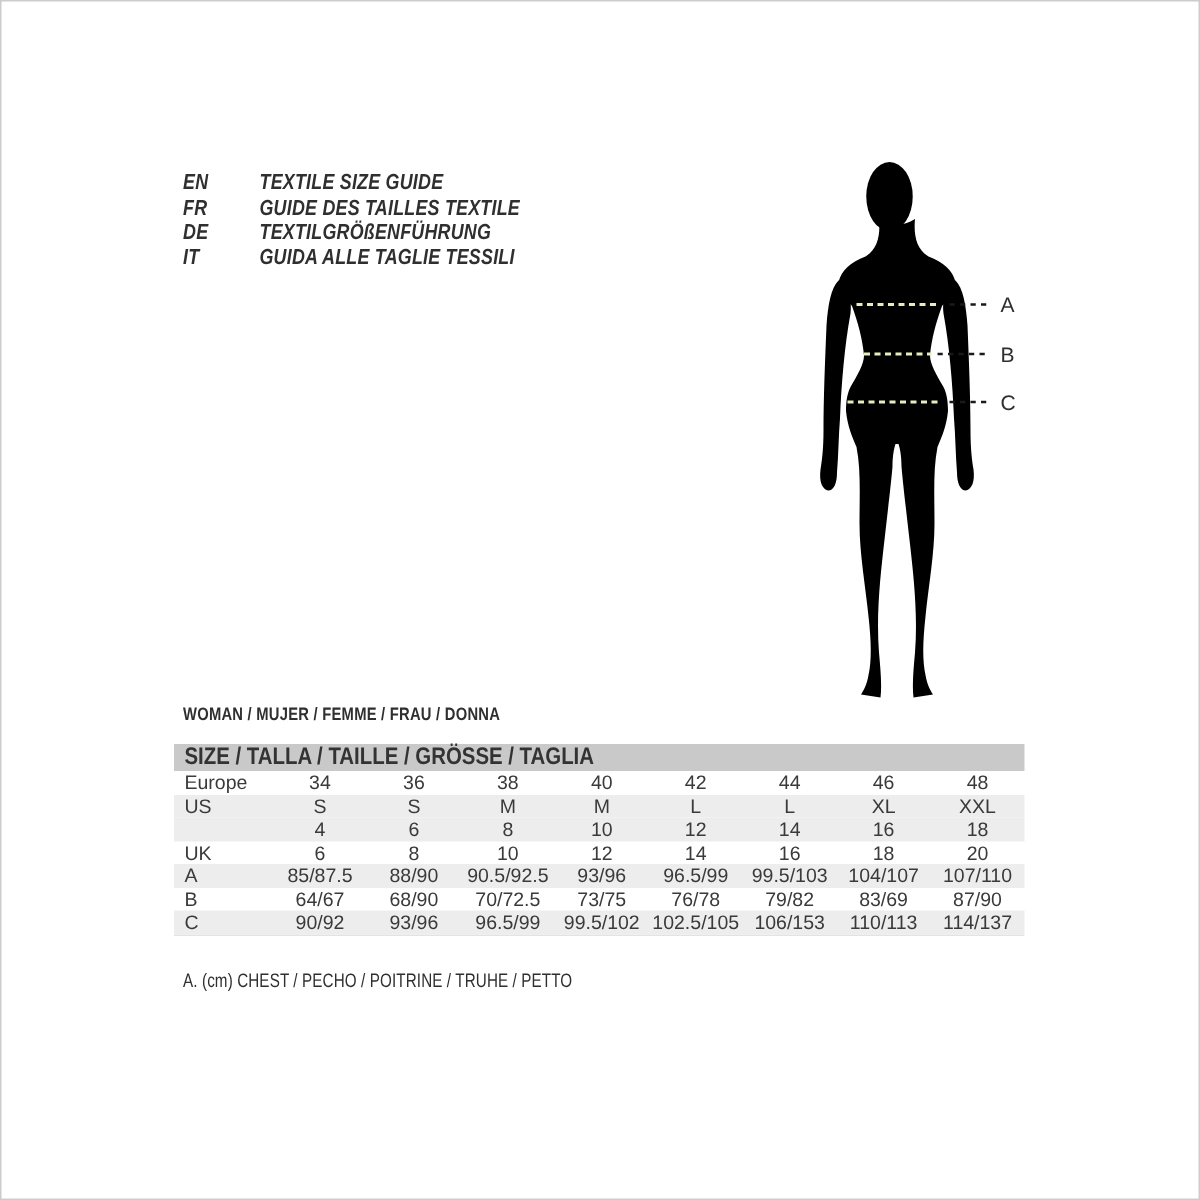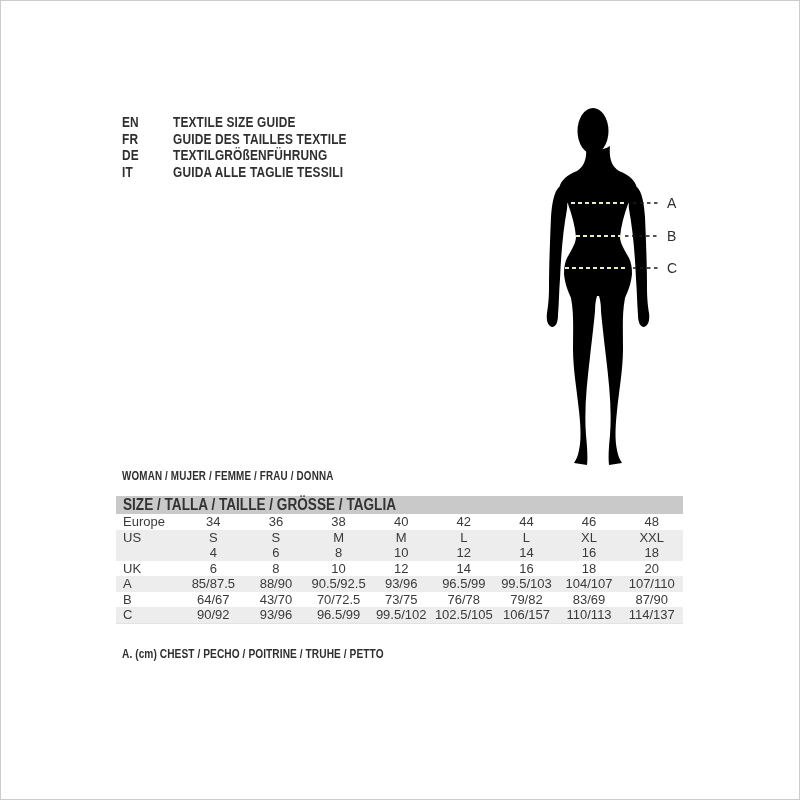--- a/index.html
+++ b/index.html
@@ -11,21 +11,21 @@
     border:1px solid var(--frame-border,#ccc);
     font-family:"Liberation Sans","DejaVu Sans",sans-serif;
     color:var(--text,#2f2f2f);
     overflow:hidden;
   }
   .condL{display:inline-block;transform:scaleX(.82);transform-origin:0 50%;white-space:nowrap;}
   .condM{display:inline-block;transform:scaleX(.85);transform-origin:0 50%;white-space:nowrap;}
 
   
   .lang-block{position:absolute;left:121px;top:113px;}
-  .lang-row{display:flex;line-height:16.5px;font-size:14.5px;font-weight:700;letter-spacing:.2px;}
+  .lang-row{display:flex;line-height:16.5px;font-size:14.5px;font-weight:700;letter-spacing:.2px;font-style:italic;}
   .lang-code{width:51px;flex:0 0 51px;}
   .lang-title{}
 
   
   .figure{position:absolute;left:520px;top:90px;width:190px;height:400px;}
   .figure path,.figure ellipse{fill:var(--silhouette,#000);}
   .figure .measure{stroke:var(--measure-dash,#e9ecc0);stroke-width:2;stroke-dasharray:4 3;fill:none;}
   .figure .pointer{stroke:var(--pointer-dash,#1a1a1a);stroke-width:1.6;stroke-dasharray:3.5 3.5;fill:none;}
   .figure text{fill:var(--text,#2f2f2f);font-size:14px;font-weight:400;font-family:"Liberation Sans","DejaVu Sans",sans-serif;}
 
@@ -38,21 +38,21 @@
     height:18px;line-height:18px;background:var(--header-bg,#c9c9c9);
     font-size:16px;font-weight:700;color:#333;padding-left:7px;box-sizing:border-box;
   }
   .trow{display:grid;grid-template-columns:66px repeat(8,1fr);height:15.5px;line-height:15.5px;}
   .trow.shaded{background:var(--stripe-bg,#ededed);}
   .tcell{font-size:13px;color:var(--table-text,#3a3a3a);text-align:center;overflow:hidden;}
   .tcell.rlabel{text-align:left;padding-left:7px;}
 
   
   .legend{position:absolute;left:121px;top:644px;}
-  .legend-line{line-height:18.5px;font-size:13px;font-weight:700;letter-spacing:.1px;}
+  .legend-line{line-height:18.5px;font-size:13px;font-weight:400;letter-spacing:.1px;}
   .legend-line .condL{transform:scaleX(.78);}
 </style>
 </head>
 <body>
 
 <div class="canvas">
 
   <section class="lang-block">
     <div class="lang-row">
       <span class="lang-code condL">EN</span>
@@ -204,36 +204,36 @@
           <span class="tcell">90.5/92.5</span>
           <span class="tcell">93/96</span>
           <span class="tcell">96.5/99</span>
           <span class="tcell">99.5/103</span>
           <span class="tcell">104/107</span>
           <span class="tcell">107/110</span>
         </div>
         <div class="trow">
           <span class="tcell rlabel">B</span>
           <span class="tcell">64/67</span>
-          <span class="tcell">43/70</span>
+          <span class="tcell">68/90</span>
           <span class="tcell">70/72.5</span>
           <span class="tcell">73/75</span>
           <span class="tcell">76/78</span>
           <span class="tcell">79/82</span>
           <span class="tcell">83/69</span>
           <span class="tcell">87/90</span>
         </div>
         <div class="trow shaded">
           <span class="tcell rlabel">C</span>
           <span class="tcell">90/92</span>
           <span class="tcell">93/96</span>
           <span class="tcell">96.5/99</span>
           <span class="tcell">99.5/102</span>
           <span class="tcell">102.5/105</span>
-          <span class="tcell">106/157</span>
+          <span class="tcell">106/153</span>
           <span class="tcell">110/113</span>
           <span class="tcell">114/137</span>
         </div>
       </div>
   </div>
 
   <div class="legend">
     <div class="legend-line">
       <span class="condL">A. (cm) CHEST / PECHO / POITRINE / TRUHE / PETTO</span>
     </div>

